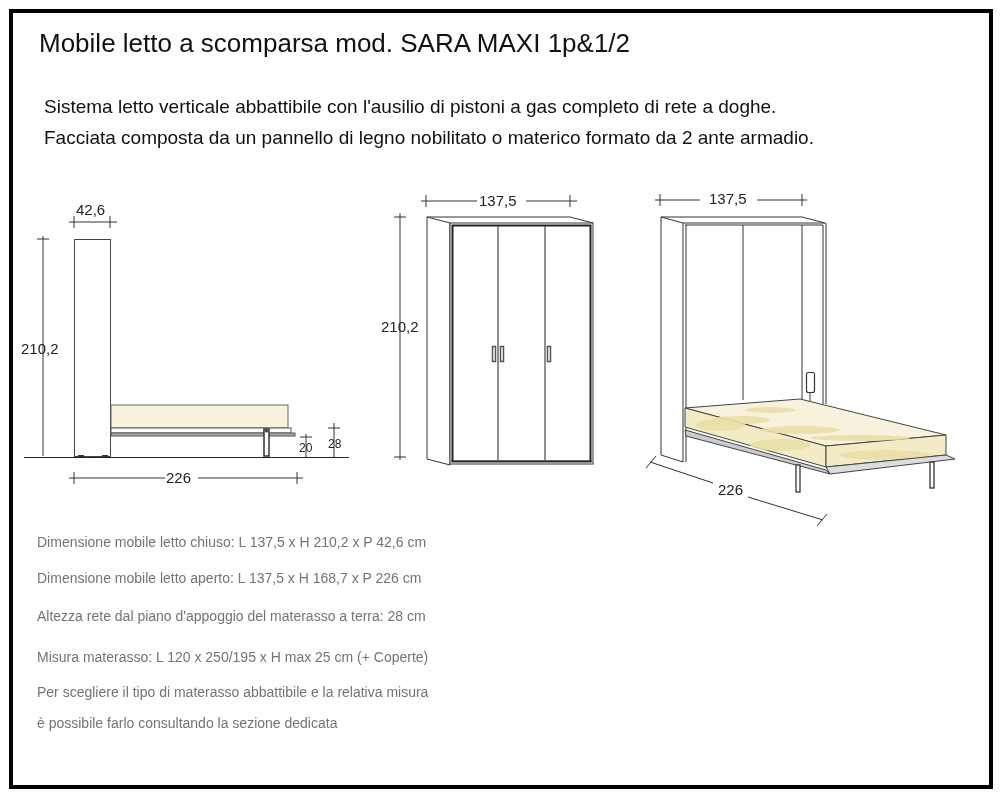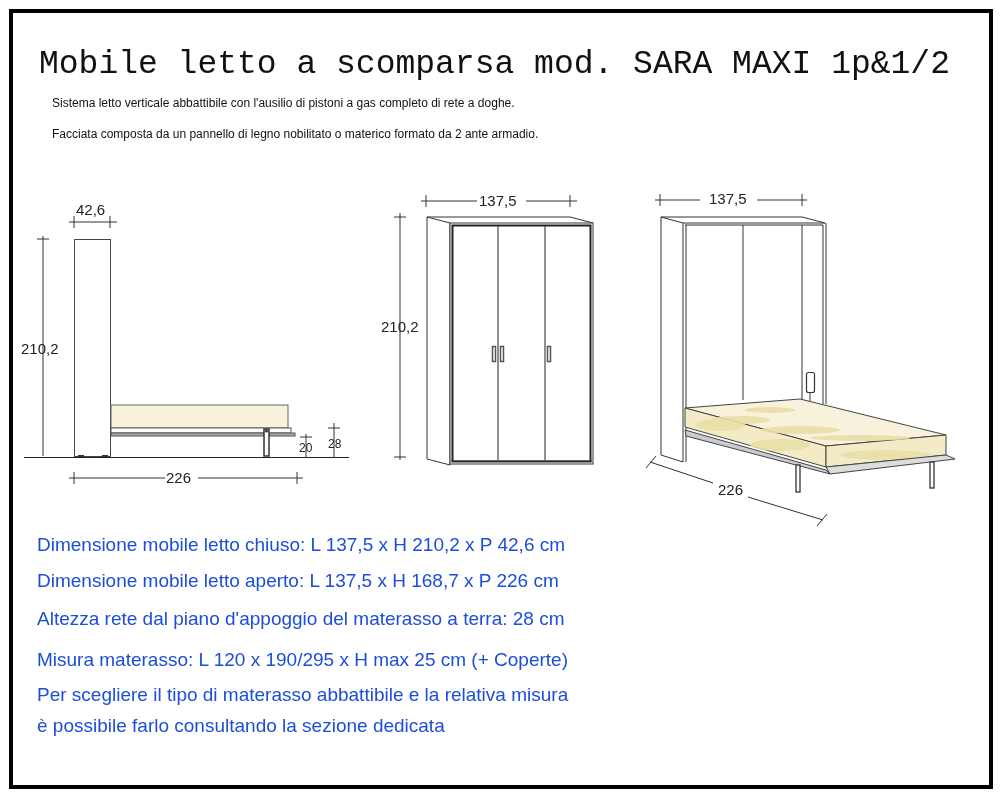--- a/index.html
+++ b/index.html
@@ -1,20 +1,20 @@
 <!DOCTYPE html>
 <html><head>
 <meta charset="utf-8">
 <style>
   html, body { margin:0; padding:0; background:#ffffff; }
   body { width:1000px; height:799px; position:relative; overflow:hidden; font-family:"Liberation Sans", sans-serif; color:#111; }
   .frame { position:absolute; left:9px; top:9px; width:976px; height:772px; border:4px solid #000; box-sizing:content-box; }
-  .title { position:absolute; left:39px; top:46px; font-family:Liberation Mono, monospace; font-size:33px; color:#111; letter-spacing:0px; white-space:nowrap; }
-  .desc { position:absolute; left:52px; font-size:12px; white-space:nowrap; color:#111; }
-  .spec { position:absolute; left:37px; font-size:19px; white-space:nowrap; color:#1d4ed8; }
+  .title { position:absolute; left:39px; top:28px; font-family:Liberation Sans, sans-serif; font-size:26px; color:#111; letter-spacing:0px; white-space:nowrap; }
+  .desc { position:absolute; left:44px; font-size:19px; white-space:nowrap; color:#111; }
+  .spec { position:absolute; left:37px; font-size:14px; white-space:nowrap; color:#737373; }
   svg { position:absolute; left:0; top:0; }
   .dim { font-family:"Liberation Sans", sans-serif; font-size:15px; fill:#222; }
 </style>
 </head>
 <body>
 
 <div class="frame"></div>
 
 <div class="title">Mobile letto a scomparsa mod. SARA MAXI 1p&amp;1/2</div>
 <div class="desc" style="top:96px">Sistema letto verticale abbattibile con l'ausilio di pistoni a gas completo di rete a doghe.</div>
@@ -142,15 +142,15 @@
     <line x1="646" y1="468" x2="656" y2="456"></line>
     <line x1="817" y1="526" x2="827" y2="514"></line>
   </g>
   <text class="dim" x="709" y="204">137,5</text>
   <text class="dim" x="718" y="495">226</text>
 </svg>
 
 <div class="spec" style="top:534px">Dimensione mobile letto chiuso: L 137,5  x H 210,2  x P 42,6 cm</div>
 <div class="spec" style="top:570px">Dimensione mobile letto aperto: L 137,5  x H 168,7  x P 226 cm</div>
 <div class="spec" style="top:608px">Altezza rete dal piano d'appoggio del materasso a terra: 28 cm</div>
-<div class="spec" style="top:649px">Misura materasso: L 120 x 190/295 x H max 25 cm (+ Coperte)</div>
+<div class="spec" style="top:649px">Misura materasso: L 120 x 250/195 x H max 25 cm (+ Coperte)</div>
 <div class="spec" style="top:684px">Per scegliere il tipo di materasso abbattibile e la relativa misura</div>
 <div class="spec" style="top:715px">è possibile farlo consultando la sezione dedicata</div>
 
 </body></html>

